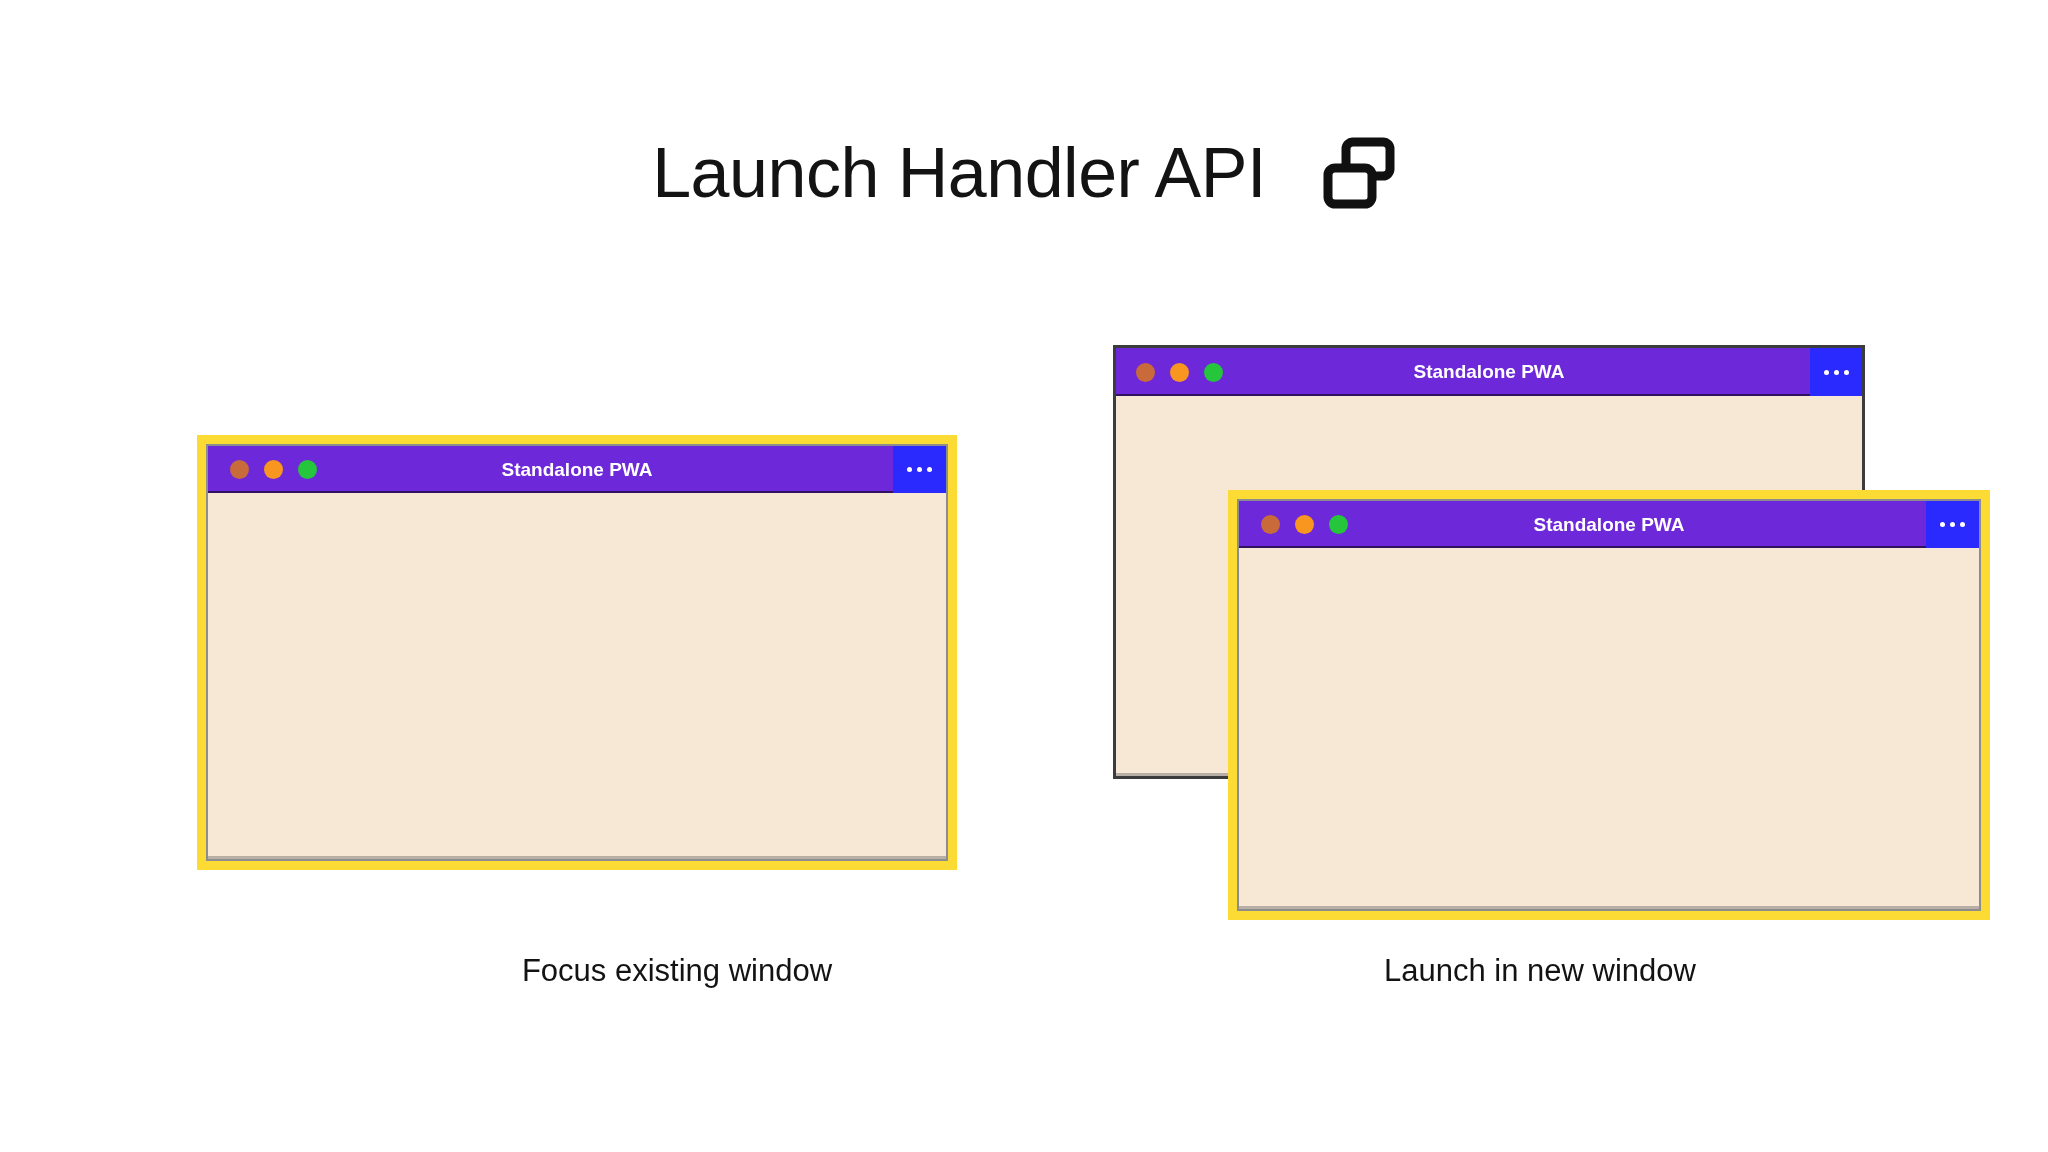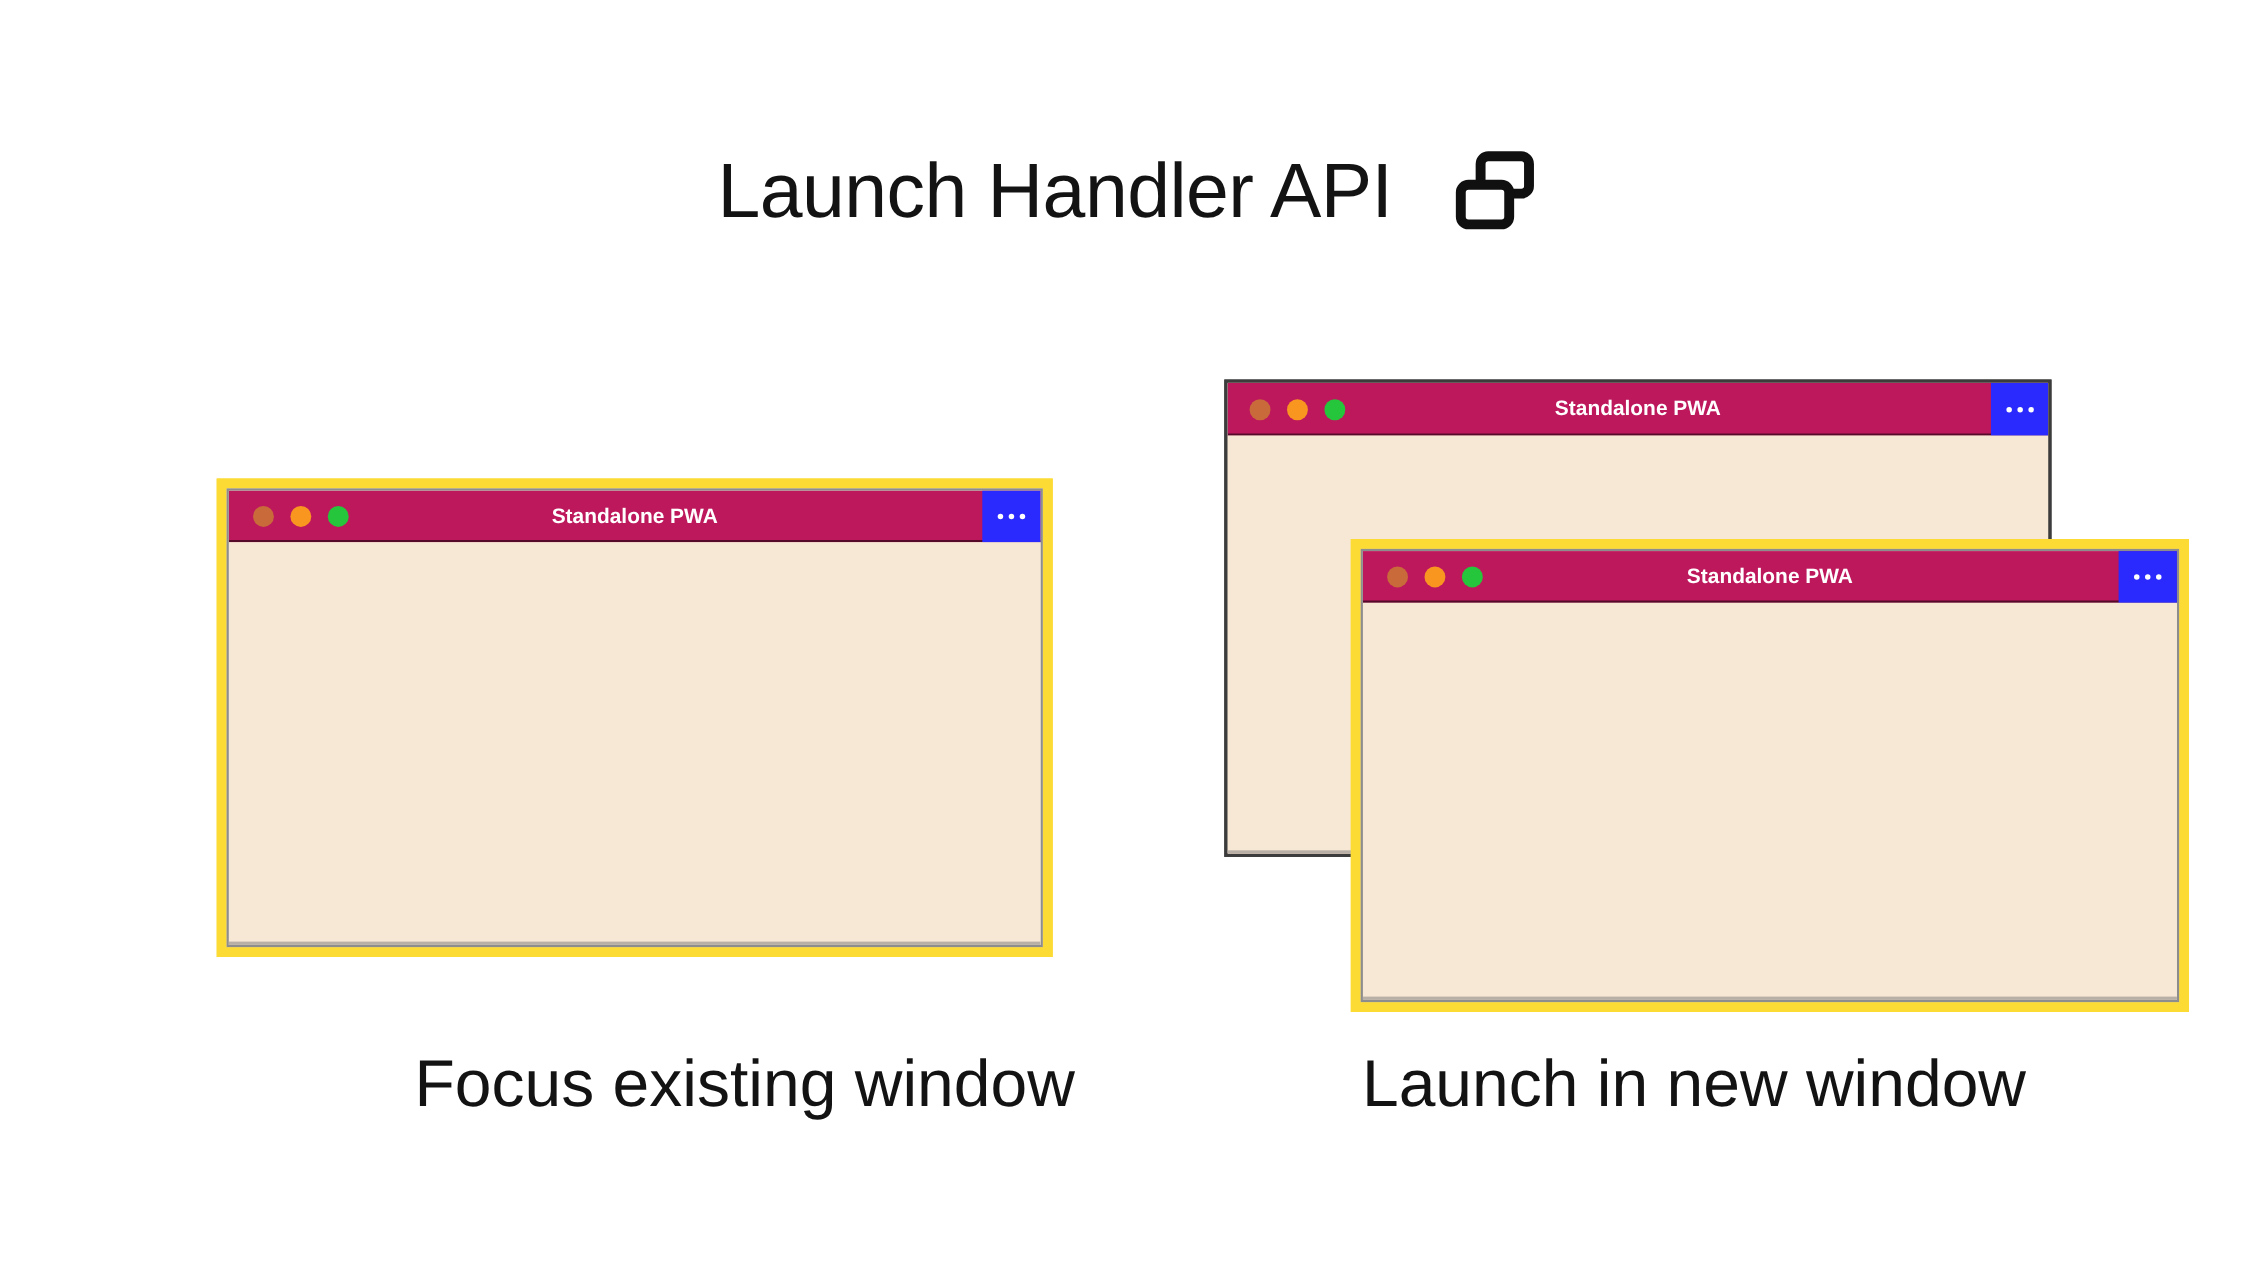--- a/index.html
+++ b/index.html
@@ -65,21 +65,21 @@
     flex-direction: column;
     overflow: hidden;
   }
   .window.highlight .win-inner {
     border: 2px solid #8d8d8d;
   }
 
   .titlebar {
     position: relative;
     flex: none;
-    background: #be185d;
+    background: #6d28d9;
     display: flex;
     align-items: center;
     box-shadow: inset 0 -2px 0 rgba(0,0,0,0.55);
   }
   .traffic-lights {
     display: flex;
     align-items: center;
     flex: none;
   }
   .dot {
@@ -170,21 +170,21 @@
   #win-front .traffic-lights { margin-left: 22px; gap: 15px; }
   #win-front .dot { width: 19px; height: 19px; }
   #win-front .win-title { font-size: 19px; }
   #win-front .menu-btn { width: 53px; }
   #win-front .menu-btn i { width: 5px; height: 5px; }
 
   
   .caption {
     position: absolute;
     text-align: center;
-    font-size: 60px;
+    font-size: 31px;
     font-weight: 400;
     color: #131313;
     line-height: 1;
     white-space: nowrap;
   }
   #caption-left {
     left: 197px;
     top: 955px;
     width: 960px;
   }

